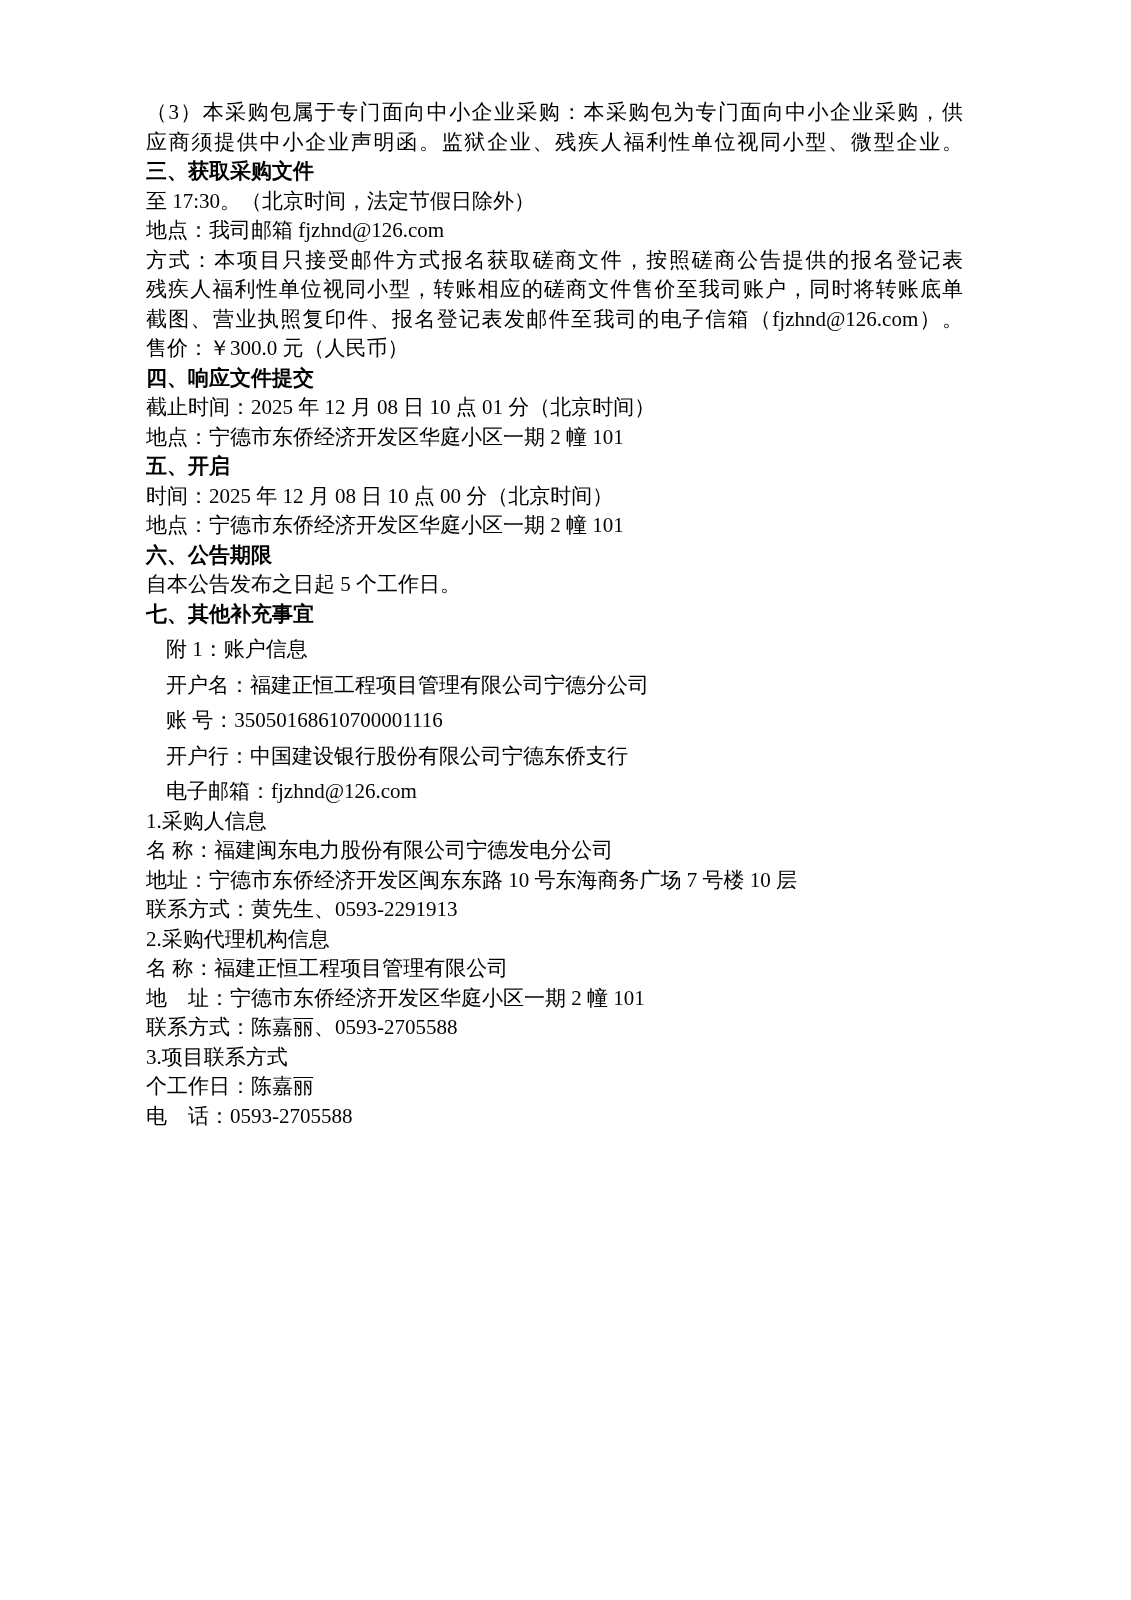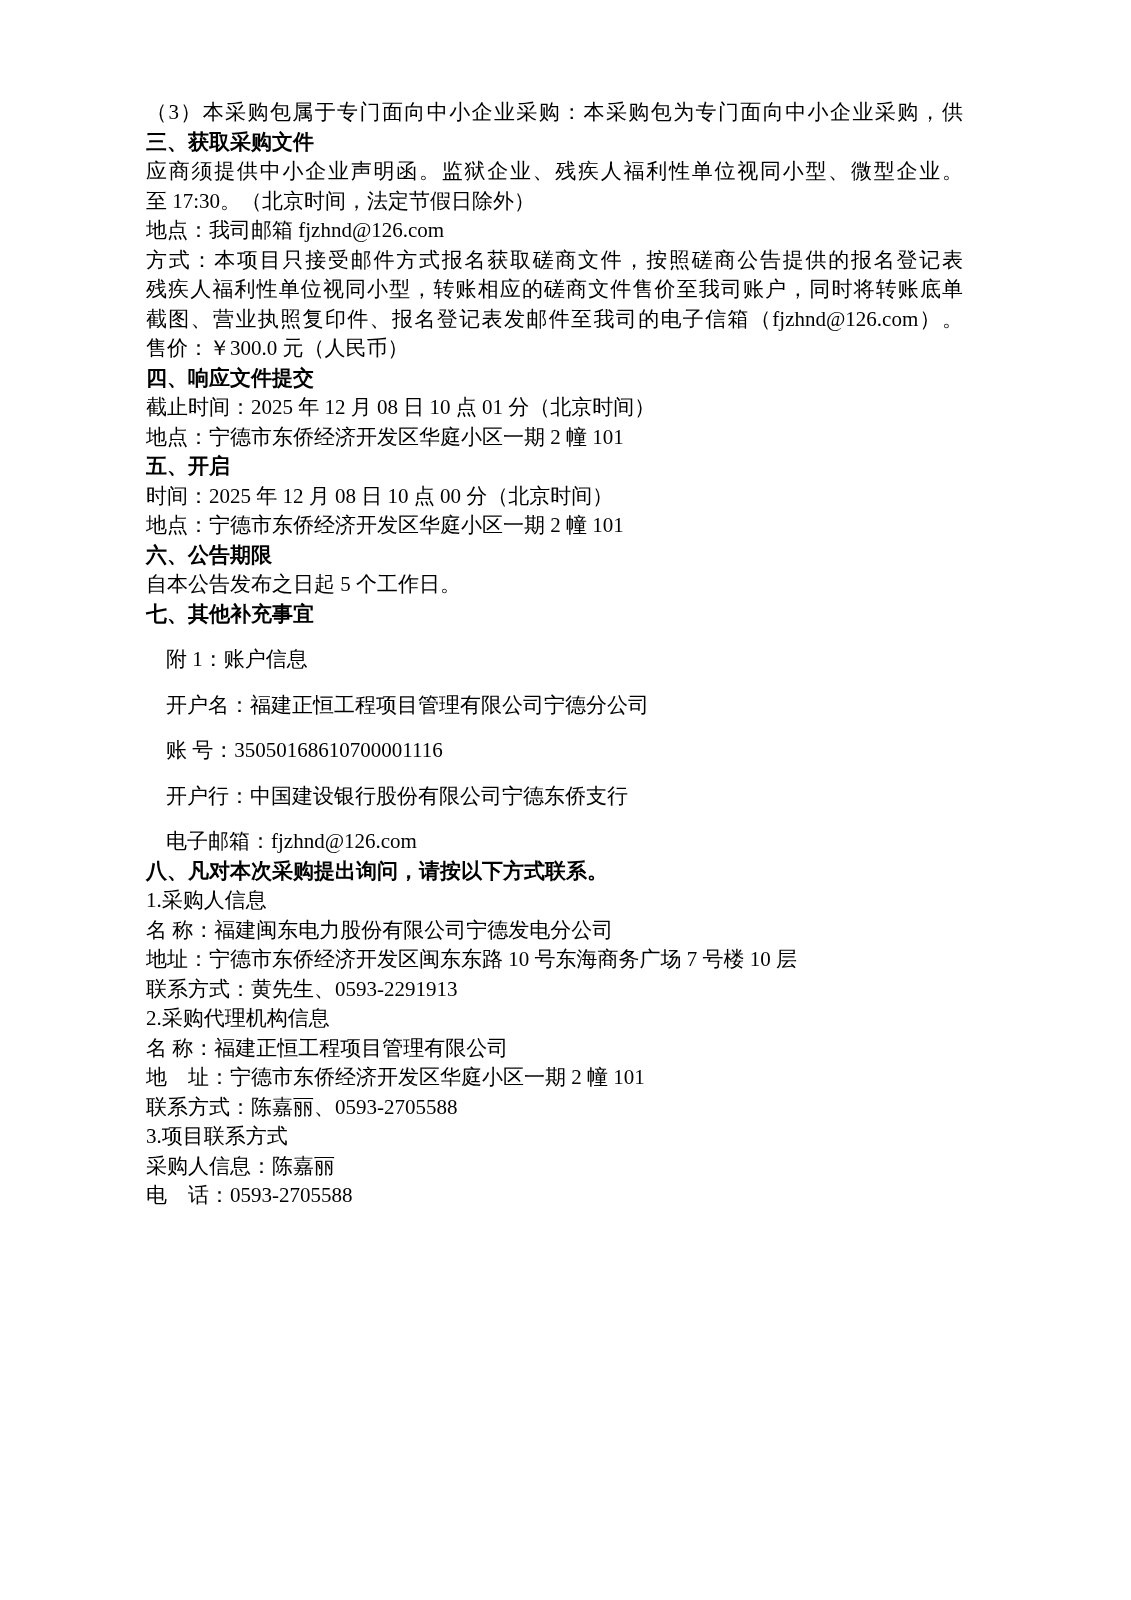--- a/index.html
+++ b/index.html
@@ -13,57 +13,56 @@
     font-size: 21px;
     color: #000000;
     overflow: hidden;
   }
   .line {
     line-height: 29.5px;
     word-break: break-all;
     white-space: pre-wrap;
   }
   .line.heading { font-weight: bold; }
-  .line.indent { padding-left: 20px; margin-top: 16px; }
+  .line.indent { padding-left: 20px; margin-top: 6px; }
   .line.justify { text-align: justify; text-align-last: justify; }
 </style>
 </head>
 <body>
 
 <div class="page">
   <div class="doc" id="doc">
       <div class="line justify">（3）本采购包属于专门面向中小企业采购：本采购包为专门面向中小企业采购，供</div>
+      <div class="line justify">应商须提供中小企业声明函。监狱企业、残疾人福利性单位视同小型、微型企业。</div>
       <div class="line heading">三、获取采购文件</div>
-      <div class="line justify">应商须提供中小企业声明函。监狱企业、残疾人福利性单位视同小型、微型企业。</div>
       <div class="line">至 17:30。（北京时间，法定节假日除外）</div>
       <div class="line">地点：我司邮箱 fjzhnd@126.com</div>
       <div class="line justify">方式：本项目只接受邮件方式报名获取磋商文件，按照磋商公告提供的报名登记表</div>
       <div class="line justify">残疾人福利性单位视同小型，转账相应的磋商文件售价至我司账户，同时将转账底单</div>
       <div class="line justify">截图、营业执照复印件、报名登记表发邮件至我司的电子信箱（fjzhnd@126.com）。</div>
       <div class="line">售价：￥300.0 元（人民币）</div>
       <div class="line heading">四、响应文件提交</div>
       <div class="line">截止时间：2025 年 12 月 08 日 10 点 01 分（北京时间）</div>
       <div class="line">地点：宁德市东侨经济开发区华庭小区一期 2 幢 101</div>
       <div class="line heading">五、开启</div>
       <div class="line">时间：2025 年 12 月 08 日 10 点 00 分（北京时间）</div>
       <div class="line">地点：宁德市东侨经济开发区华庭小区一期 2 幢 101</div>
       <div class="line heading">六、公告期限</div>
       <div class="line">自本公告发布之日起 5 个工作日。</div>
       <div class="line heading">七、其他补充事宜</div>
       <div class="line indent">附 1：账户信息</div>
       <div class="line indent">开户名：福建正恒工程项目管理有限公司宁德分公司</div>
       <div class="line indent">账 号：35050168610700001116</div>
       <div class="line indent">开户行：中国建设银行股份有限公司宁德东侨支行</div>
       <div class="line indent">电子邮箱：fjzhnd@126.com</div>
-      <div class="line heading">八、凡对本次采购提出询问，请按以下方式联系。</div>
       <div class="line">1.采购人信息</div>
       <div class="line">名 称：福建闽东电力股份有限公司宁德发电分公司</div>
       <div class="line">地址：宁德市东侨经济开发区闽东东路 10 号东海商务广场 7 号楼 10 层</div>
       <div class="line">联系方式：黄先生、0593-2291913</div>
       <div class="line">2.采购代理机构信息</div>
       <div class="line">名 称：福建正恒工程项目管理有限公司</div>
       <div class="line">地　址：宁德市东侨经济开发区华庭小区一期 2 幢 101</div>
       <div class="line">联系方式：陈嘉丽、0593-2705588</div>
       <div class="line">3.项目联系方式</div>
-      <div class="line">采购人信息：陈嘉丽</div>
+      <div class="line">个工作日：陈嘉丽</div>
       <div class="line">电　话：0593-2705588</div>
     </div>
 </div>
 
 </body></html>

